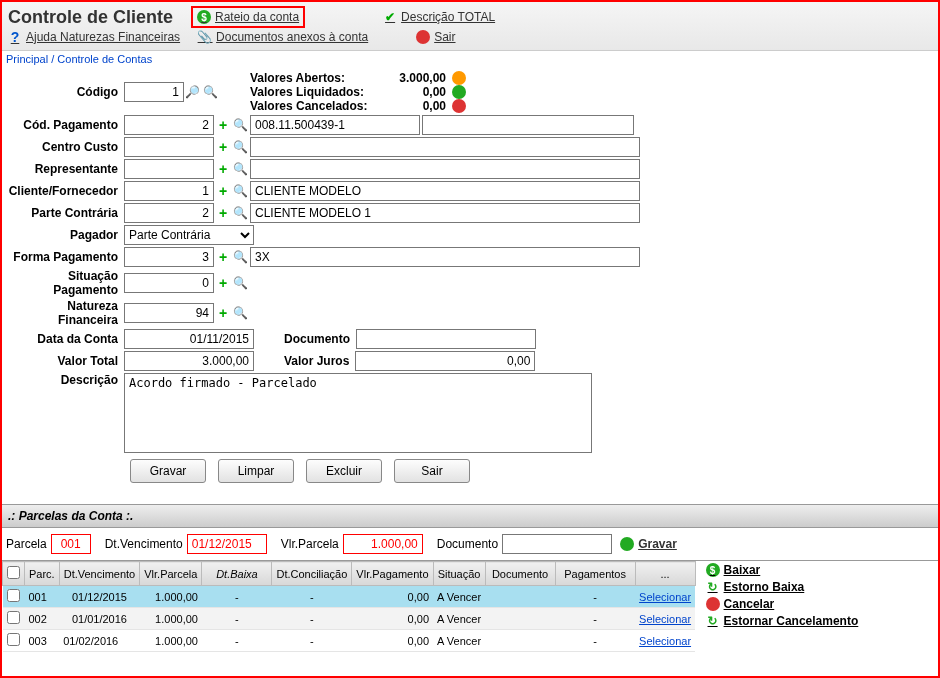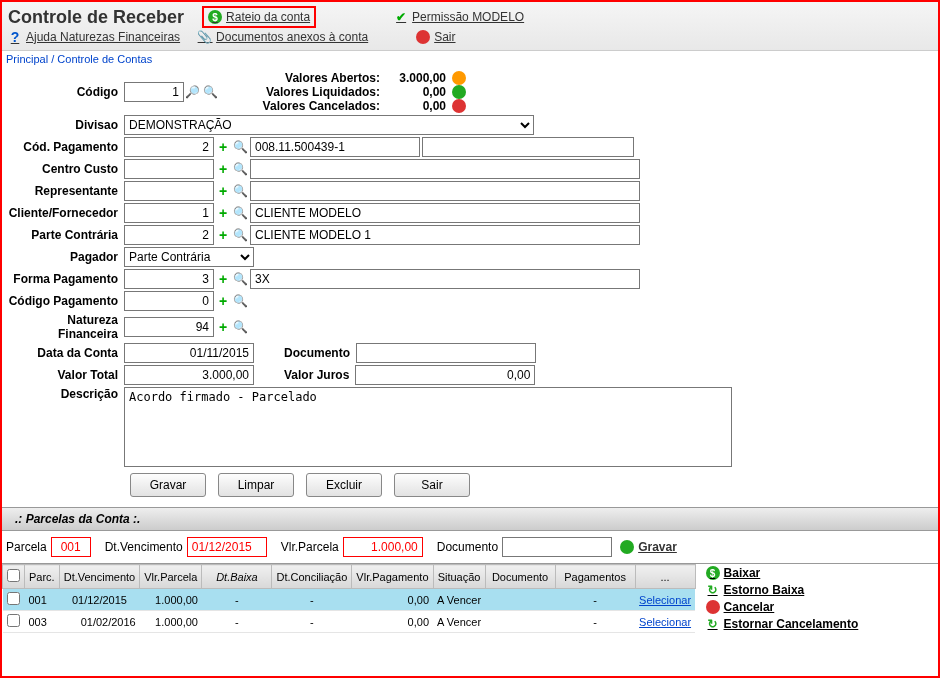--- a/index.html
+++ b/index.html
@@ -21,54 +21,54 @@
 .inp.wide { width: 390px; }
 .inp.date { width: 130px; text-align: right; }
 .inp.money { text-align: right; }
 .sel { border: 1px solid #777; height: 20px; font-size: 12px; background: #fff; }
 .icon-btn { width: 18px; height: 18px; display: inline-flex; align-items: center; justify-content: center; cursor: pointer; }
 .plus { color: #0a0; font-weight: bold; font-size: 14px; }
 .mag { font-size: 12px; }
 .tipo-box { border: 1px solid #33c; padding: 2px 6px; display: flex; align-items: center; gap: 4px; margin-left: 4px; }
 .summary { margin-left: 30px; }
 .sum-row { display: flex; align-items: center; gap: 6px; }
-.sum-lbl { width: 130px; text-align: right; font-weight: bold; }
+.sum-lbl { width: 130px; text-align: left; font-weight: bold; }
 .sum-val { width: 60px; text-align: right; font-weight: bold; }
 .dot { width: 14px; height: 14px; border-radius: 50%; display: inline-block; }
-.textarea { border: 1px solid #777; width: 608px; height: 80px; font-family: monospace; padding: 2px 4px; resize: none; font-size: 12px; }
+.textarea { border: 1px solid #777; width: 468px; height: 80px; font-family: monospace; padding: 2px 4px; resize: none; font-size: 12px; }
 .btn-row { margin-left: 126px; margin-top: 6px; display: flex; gap: 12px; }
 .btn { border: 1px solid #888; background: linear-gradient(#fdfdfd, #e2e2e2); padding: 4px 0; width: 76px; cursor: pointer; font-size: 12px; border-radius: 3px; }
-.section-hdr { background: linear-gradient(#eee, #ccc); border-top: 1px solid #999; border-bottom: 1px solid #999; padding: 4px 13px; font-weight: bold; font-style: italic; margin-top: 6px; }
+.section-hdr { background: linear-gradient(#eee, #ccc); border-top: 1px solid #999; border-bottom: 1px solid #999; padding: 4px 6px; font-weight: bold; font-style: italic; margin-top: 17px; }
 .parc-entry { display: flex; align-items: center; gap: 4px; padding: 6px 4px; border-bottom: 1px solid #999; }
 .parc-entry .plbl { font-size: 12px; }
 .red-inp { border: 1px solid red; }
 .red-text { color: red; }
 .table-area { display: flex; align-items: flex-start; gap: 4px; }
 table { border-collapse: collapse; font-size: 11px; }
 th { background: linear-gradient(#f0f0f0, #d8d8d8); border: 1px solid #bbb; padding: 4px 4px; font-weight: normal; }
 td { border-bottom: 1px solid #e5e5e5; padding: 3px 4px; }
 tr.selrow td { background: #a8dff0; }
 tr.altrow td { background: #f3f3f3; }
 .sel-link { color: #0044cc; text-decoration: underline; cursor: pointer; margin-top: 41px; }
 .side-actions { padding: 2px 6px; display: flex; flex-direction: column; gap: 3px; }
 .side-actions .sa { display: flex; align-items: center; gap: 4px; text-decoration: underline; font-weight: bold; cursor: pointer; }
 </style>
 </head>
 <body>
 
 <div class="header">
   <div class="header-row">
-    <span class="app-title">Controle de Receber</span>
+    <span class="app-title">Controle de Cliente</span>
     <a class="header-link highlight">
       <span class="ico" style="background:#2a2;color:#fff;border-radius:50%;font-size:10px;font-weight:bold;">$</span>
       <span>Rateio da conta</span>
     </a>
     <a class="header-link" style="margin-left:60px;">
       <span class="ico" style="color:#0a0;font-weight:bold;">✔</span>
-      <span>Permissão MODELO</span>
+      <span>Descrição TOTAL</span>
     </a>
   </div>
   <div class="header-row">
     <a class="header-link">
       <span class="ico" style="color:#05c;font-weight:bold;font-size:14px;">?</span>
       <span>Ajuda Naturezas Financeiras</span>
     </a>
     <a class="header-link">
       <span class="ico" style="color:#05c;">📎</span>
       <span>Documentos anexos à conta</span>
@@ -101,26 +101,20 @@
         <span class="dot" style="background:#2a2;"></span>
       </div>
       <div class="sum-row">
         <span class="sum-lbl">Valores Cancelados:</span>
         <span class="sum-val">0,00</span>
         <span class="dot" style="background:#d33;"></span>
       </div>
     </div>
   </div>
 
-  <div class="form-row">
-    <span class="lbl">Divisao</span>
-    <select class="sel" style="width:410px;">
-      <option>DEMONSTRAÇÃO</option>
-    </select>
-  </div>
 
   <div class="form-row">
     <span class="lbl">Cód. Pagamento</span>
     <input class="inp code" value="2" style="">
     <span class="icon-btn plus">+</span>
     <span class="icon-btn mag">🔍</span>
     <input class="inp" style="width: 170px;" value="008.11.500439-1">
     <input class="inp" style="width: 212px; margin-left: 2px;">
   </div>
 
@@ -165,21 +159,21 @@
 
   <div class="form-row">
     <span class="lbl">Forma Pagamento</span>
     <input class="inp code" value="3" style="">
     <span class="icon-btn plus">+</span>
     <span class="icon-btn mag">🔍</span>
     <input class="inp wide" value="3X" style="">
   </div>
 
   <div class="form-row">
-    <span class="lbl">Código Pagamento</span>
+    <span class="lbl">Situação Pagamento</span>
     <input class="inp code" value="0" style="">
     <span class="icon-btn plus">+</span>
     <span class="icon-btn mag">🔍</span>
   </div>
 
   <div class="form-row">
     <span class="lbl">Natureza Financeira</span>
     <input class="inp code" value="94" style="">
     <span class="icon-btn plus">+</span>
     <span class="icon-btn mag">🔍</span>
@@ -251,24 +245,37 @@
         <td style="text-align:center;">01/12/2015</td>
         <td style="text-align:right;">1.000,00</td>
         <td style="text-align:center;">-</td>
         <td style="text-align:center;">-</td>
         <td style="text-align:right;">0,00</td>
         <td>A Vencer</td>
         <td></td>
         <td style="text-align:center;">-</td>
         <td><a class="sel-link">Selecionar</a></td>
       </tr>
+      <tr class="altrow">
+        <td><input type="checkbox" style=""></td>
+        <td>002</td>
+        <td style="text-align:center;">01/01/2016</td>
+        <td style="text-align:right;">1.000,00</td>
+        <td style="text-align:center;">-</td>
+        <td style="text-align:center;">-</td>
+        <td style="text-align:right;">0,00</td>
+        <td>A Vencer</td>
+        <td></td>
+        <td style="text-align:center;">-</td>
+        <td><a class="sel-link">Selecionar</a></td>
+      </tr>
       <tr>
         <td><input type="checkbox" style=""></td>
         <td>003</td>
-        <td style="text-align:right;">01/02/2016</td>
+        <td style="text-align:left;">01/02/2016</td>
         <td style="text-align:right;">1.000,00</td>
         <td style="text-align:center;">-</td>
         <td style="text-align:center;">-</td>
         <td style="text-align:right;">0,00</td>
         <td>A Vencer</td>
         <td></td>
         <td style="text-align:center;">-</td>
         <td><a class="sel-link">Selecionar</a></td>
       </tr>
     </tbody>

